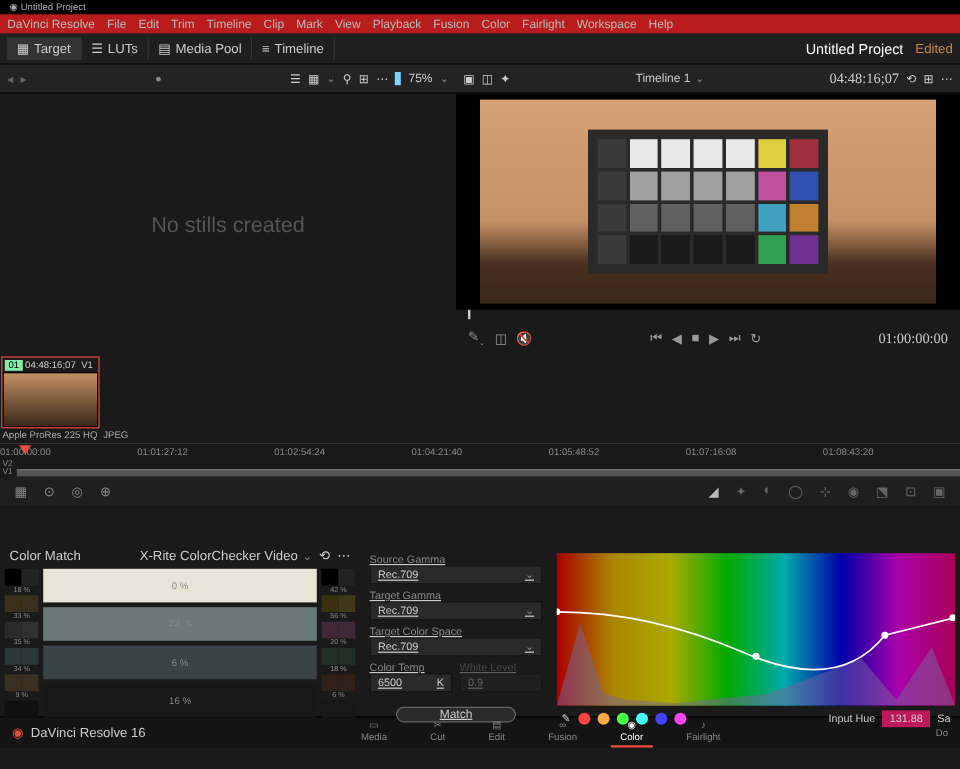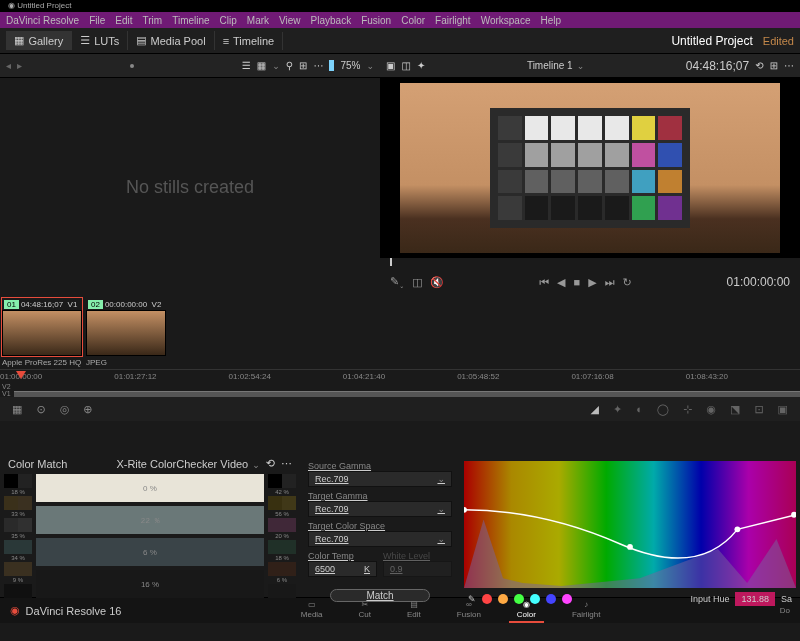--- a/index.html
+++ b/index.html
@@ -1,39 +1,39 @@
 <!DOCTYPE html>
 <html><head>
 <meta charset="utf-8">
 <style>
   * { margin: 0; padding: 0; box-sizing: border-box; }
   body { background: #1a1a1a; color: #ccc; font-family: Arial, sans-serif; font-size: 11px; width: 800px; height: 641px; overflow: hidden; }
   .titlebar { height: 12px; background: #000; color: #aaa; font-size: 8px; padding-left: 8px; line-height: 12px; }
-  .menubar { height: 16px; background: #701a75; display: flex; gap: 10px; padding-left: 6px; align-items: center; font-size: 10px; color: #bbb; }
+  .menubar { height: 16px; background: #b91c1c; display: flex; gap: 10px; padding-left: 6px; align-items: center; font-size: 10px; color: #bbb; }
   .menubar span { cursor: pointer; }
   .toolbar { height: 26px; background: #1f1f1f; border-bottom: 1px solid #000; display: flex; align-items: center; padding: 0 6px; }
   .toolbar-btn { display: flex; align-items: center; gap: 4px; padding: 3px 8px; color: #ccc; font-size: 11px; border-right: 1px solid #333; cursor: pointer; }
   .toolbar-btn.active { background: #333; }
   .proj-info { margin-left: auto; display: flex; align-items: center; gap: 10px; }
   .proj-name { color: #fff; font-size: 12px; }
   .edited { color: #c4884a; font-size: 11px; }
   .panes { display: flex; height: 242px; }
   .left-pane { width: 380px; background: #1a1a1a; display: flex; flex-direction: column; }
   .right-pane { flex: 1; background: #1a1a1a; display: flex; flex-direction: column; }
   .pane-toolbar { height: 24px; background: #232323; border-bottom: 1px solid #000; display: flex; align-items: center; gap: 6px; padding: 0 6px; font-size: 10px; }
   .pane-toolbar .spacer { flex: 1; }
   .icon-dot { width: 4px; height: 4px; border-radius: 50%; background: #888; }
   .gallery-body { flex: 1; display: flex; align-items: center; justify-content: center; color: #555; font-size: 18px; }
   .viewer-body { flex: 1; background: #000; position: relative; display: flex; align-items: center; justify-content: center; }
   .video-frame { width: 380px; height: 170px; background: linear-gradient(#d4a074, #c49064 60%, #4a3020 80%, #3a2818); position: relative; display: flex; align-items: center; justify-content: center; }
   .colorchecker { width: 200px; height: 120px; background: #2a2a2a; padding: 8px; display: grid; grid-template-columns: repeat(7, 1fr); grid-template-rows: repeat(4, 1fr); gap: 3px; }
   .cc-cell { }
   .transport { height: 28px; background: #1a1a1a; display: flex; align-items: center; gap: 8px; padding: 0 10px; color: #999; }
   .transport .spacer { flex: 1; }
-  .tc { font-family: Liberation Sans, sans-serif; font-size: 12px; color: #ccc; }
+  .tc { font-family: Liberation Serif, serif; font-size: 12px; color: #ccc; }
   .clips-row { height: 62px; background: #1a1a1a; display: flex; gap: 4px; padding: 2px; }
   .clip { width: 80px; display: flex; flex-direction: column; }
   .clip-hdr { height: 12px; background: #1a1a1a; color: #ccc; font-size: 8px; display: flex; align-items: center; padding: 0 2px; }
   .clip-hdr .num { background: #86efac; color: #000; padding: 0 3px; margin-right: 2px; text-align: right; }
   .clip-thumb { flex: 1; background: linear-gradient(#c49064, #3a2818); border: 1px solid #000; }
   .timeline-ruler { height: 28px; background: #1a1a1a; position: relative; border-top: 1px solid #333; }
   .playhead { position: absolute; left: 16px; top: 1px; width: 0; height: 0; border-left: 5px solid transparent; border-right: 5px solid transparent; border-top: 8px solid #e74c3c; }
   .ruler-ticks { display: flex; font-size: 8px; color: #888; padding-top: 2px; }
   .ruler-tick { flex: 1; }
   .track-labels { position: absolute; left: 2px; bottom: 0; font-size: 7px; color: #888; }
@@ -89,21 +89,21 @@
     <span>Fusion</span>
     <span>Color</span>
     <span>Fairlight</span>
     <span>Workspace</span>
     <span>Help</span>
   </div>
 
 <div class="toolbar">
   <div class="toolbar-btn active">
     <span>▦</span>
-    <span>Gallery</span>
+    <span>Target</span>
   </div>
   <div class="toolbar-btn">
     <span>☰</span>
     <span>LUTs</span>
   </div>
   <div class="toolbar-btn">
     <span>▤</span>
     <span>Media Pool</span>
   </div>
   <div class="toolbar-btn">
@@ -206,24 +206,20 @@
       <span class="tc">01:00:00:00</span>
     </div>
   </div>
 </div>
 
 <div class="clips-row" id="clips-row">
     <div class="clip" style="outline: rgb(231, 76, 60) solid 1px;">
       <div class="clip-hdr"><span class="num">01</span>04:48:16;07 &nbsp;V1</div>
     <div class="clip-thumb"></div>
     </div>
-    <div class="clip">
-      <div class="clip-hdr"><span class="num">02</span>00:00:00:00 &nbsp;V2</div>
-    <div class="clip-thumb"></div>
-    </div>
   </div>
 <div style="height: 11px; display: flex; gap: 4px; padding: 0px 2px; font-size: 8px; color: rgb(170, 170, 170); background: rgb(26, 26, 26);">
     <div style="width: 80px;">Apple ProRes 225 HQ</div>
     <div style="width: 80px;">JPEG</div>
   </div>
 
 <div class="timeline-ruler">
   <div class="playhead"></div>
   <div class="ruler-ticks" id="ruler-ticks">
       <div class="ruler-tick">01:00:00:00</div>

